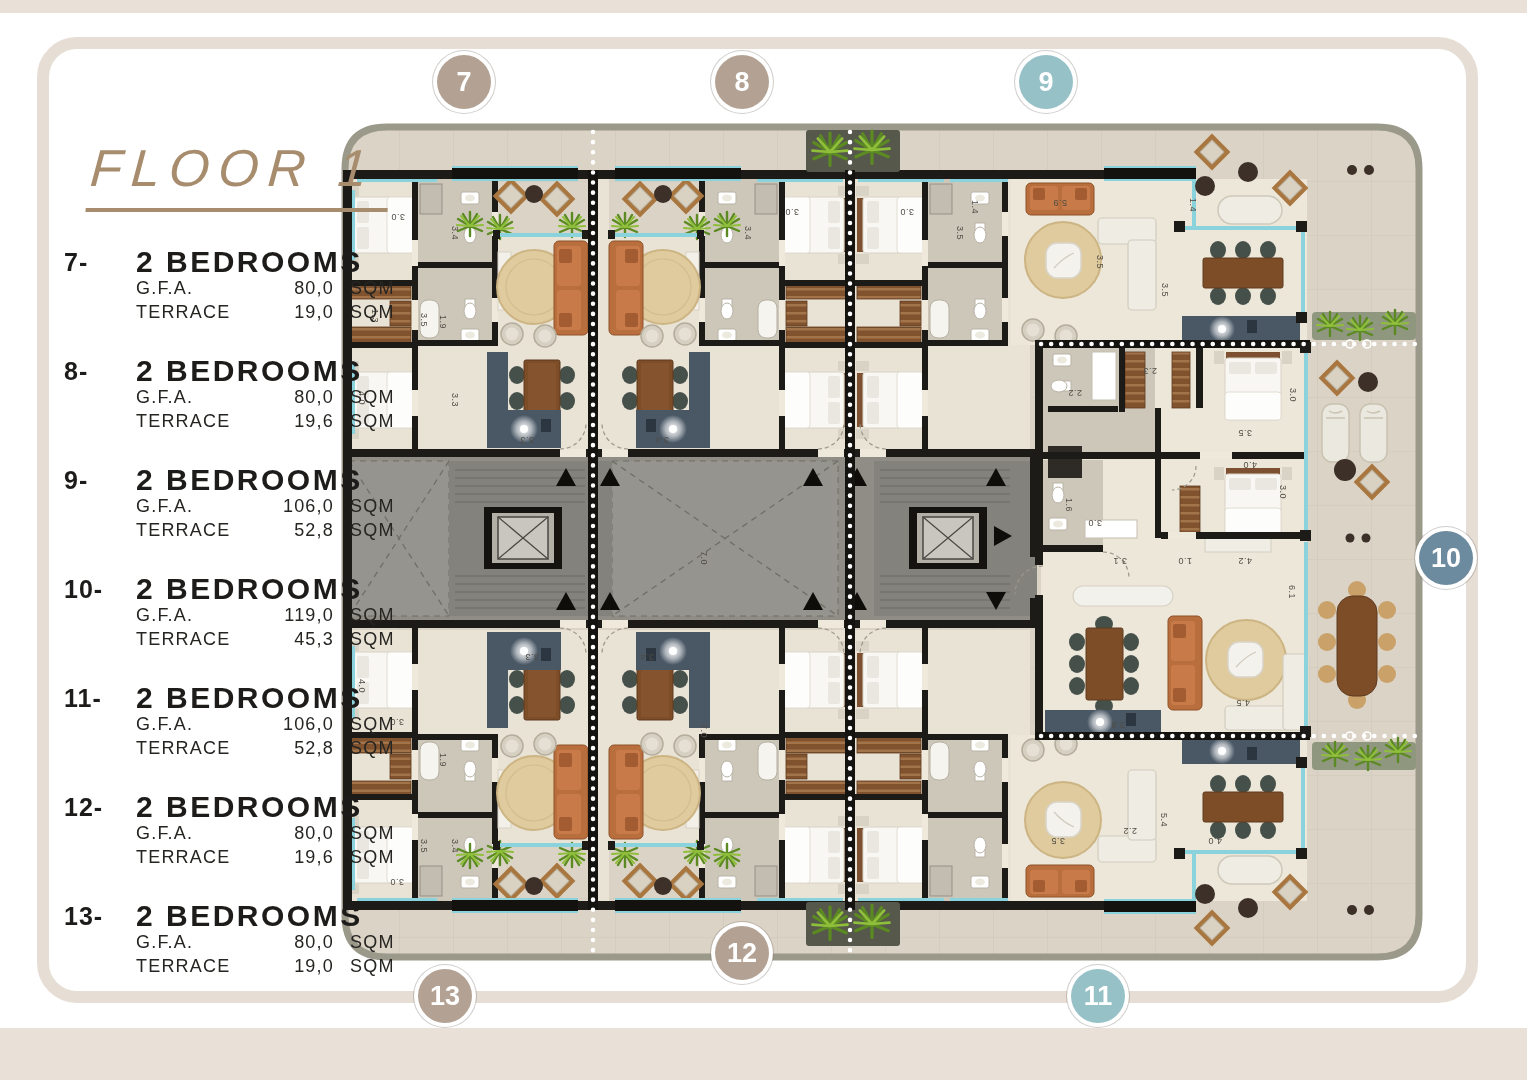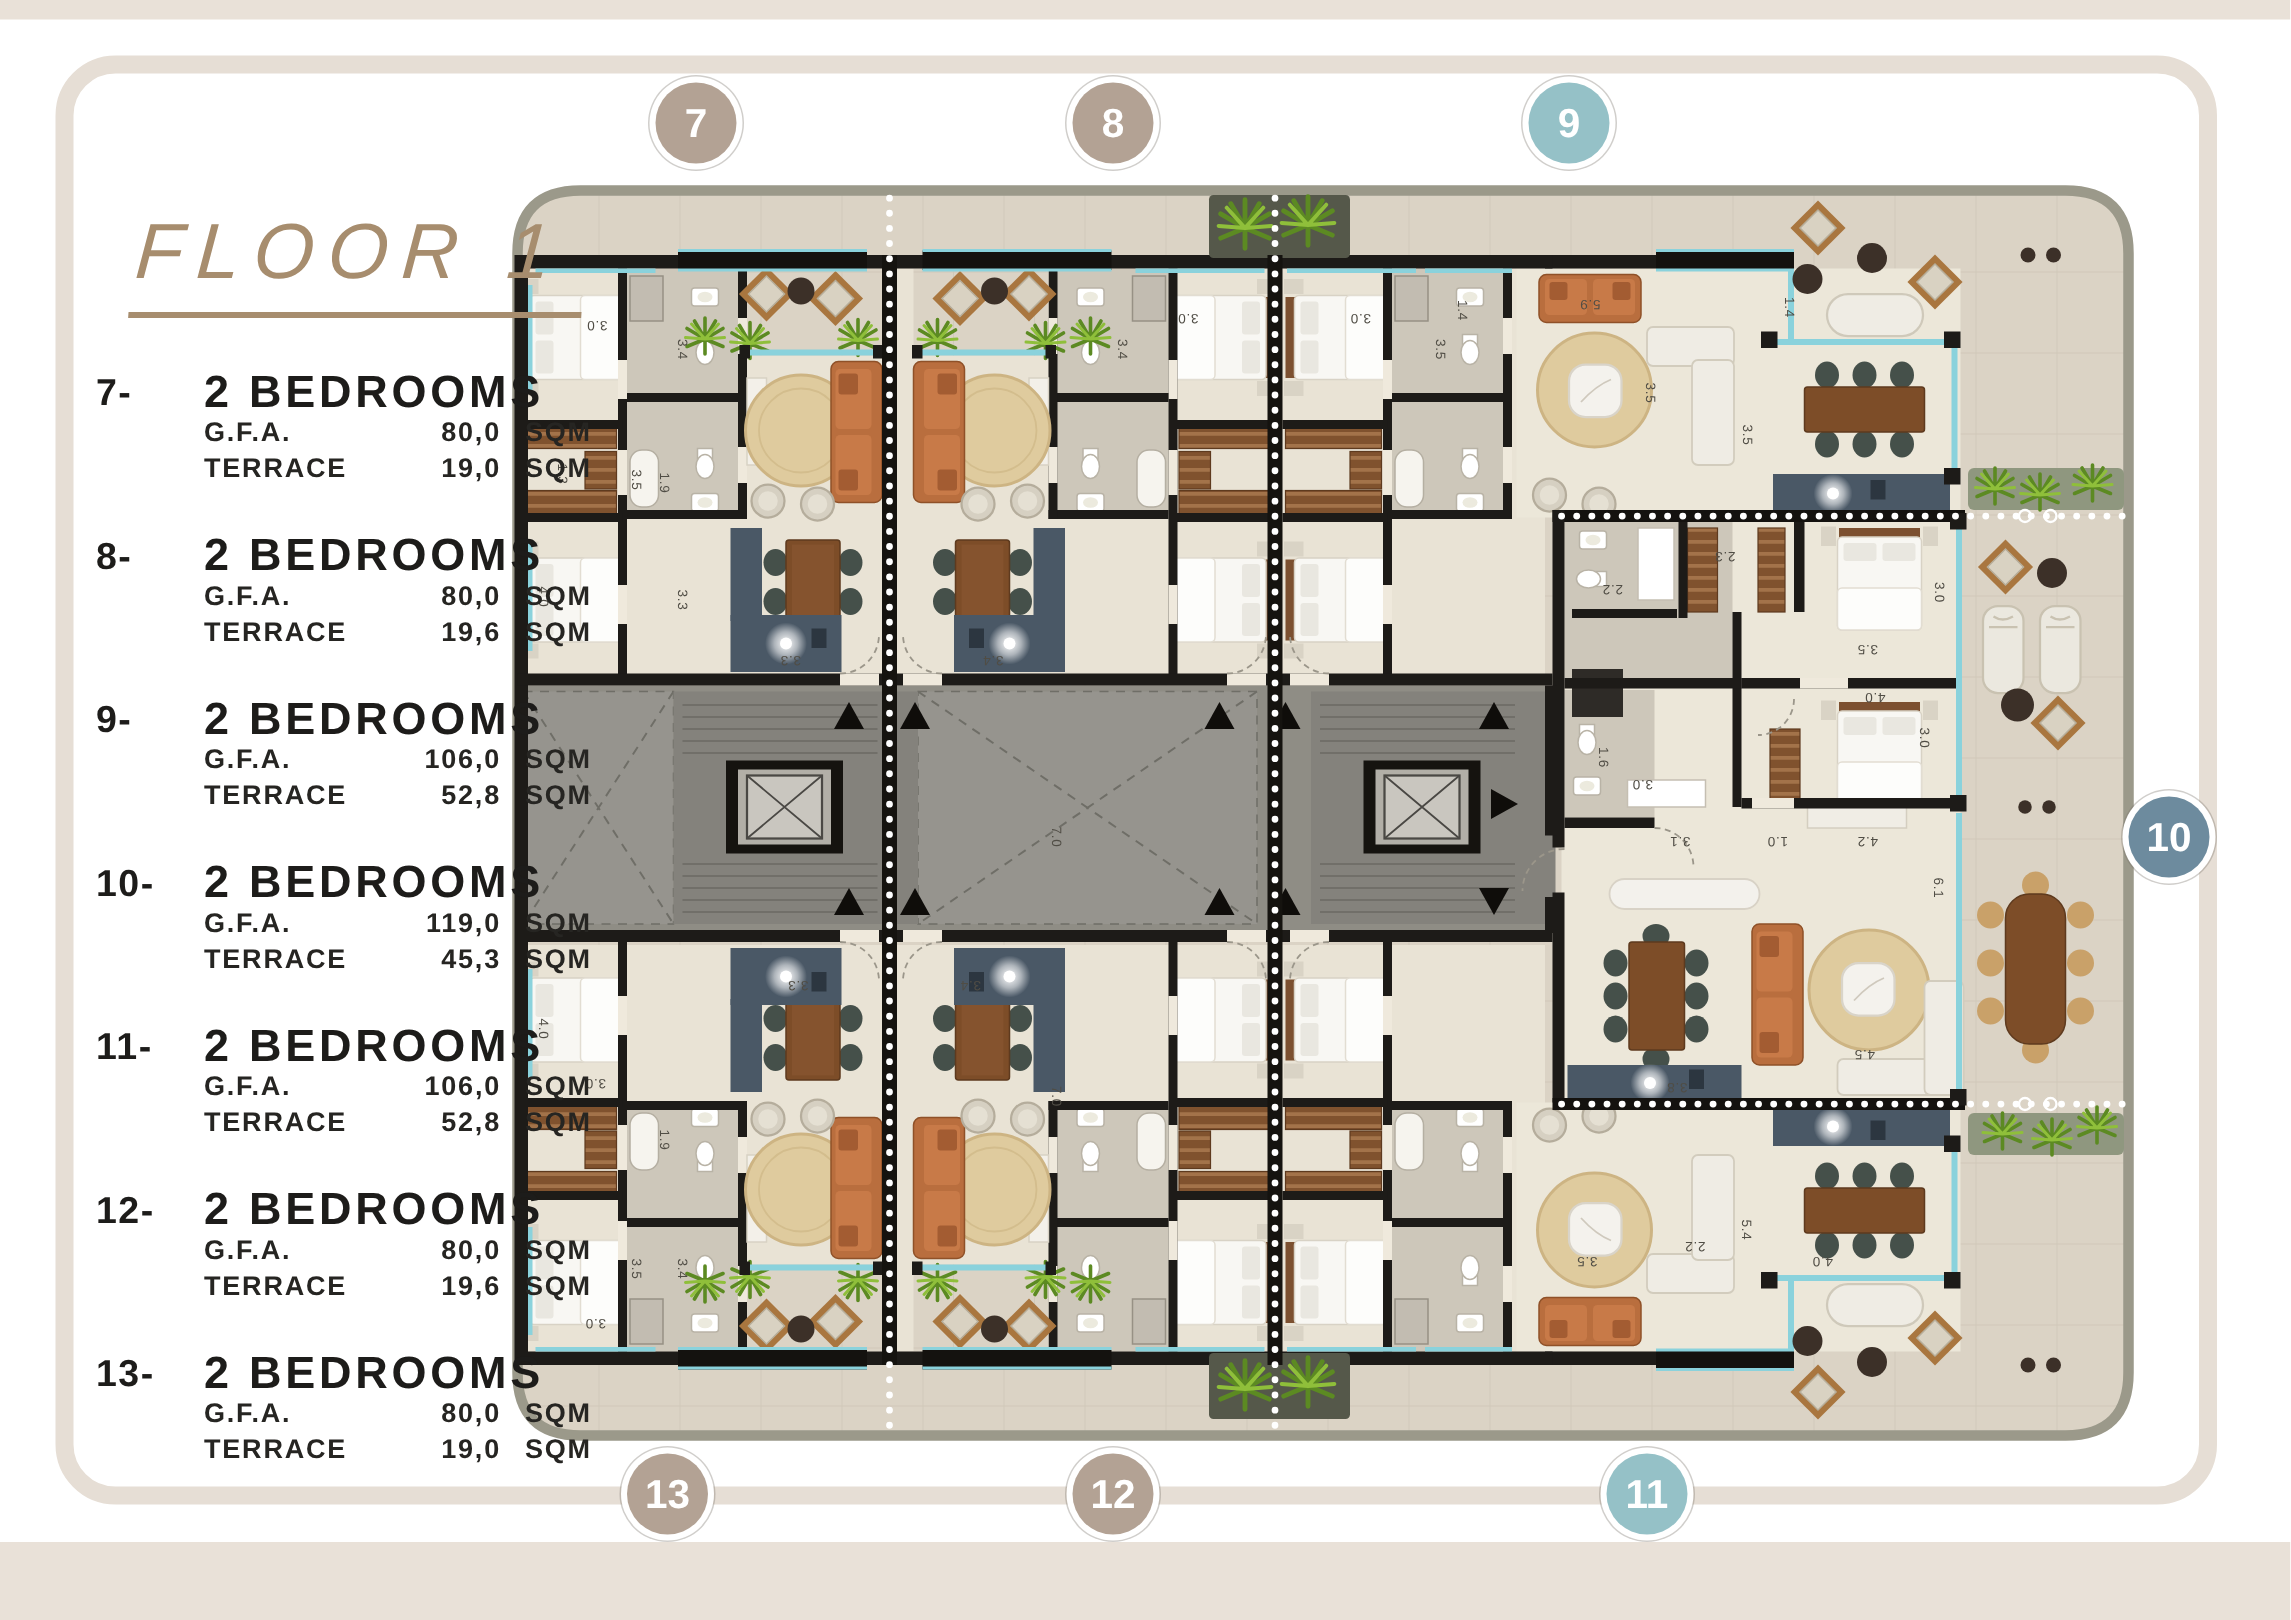--- a/index.html
+++ b/index.html
@@ -23,39 +23,39 @@
     color:#a78d6e;border-bottom:4px solid #a78d6e;
     padding:0 14px 10px 2px;transform:skewX(-4deg);
     white-space:nowrap;
   }
   .unit-list{margin-top:36px;display:flex;flex-direction:column;gap:33px;}
   .unit-block{display:grid;grid-template-columns:72px 1fr;}
   .unit-id{font-size:25px;font-weight:700;letter-spacing:1px;line-height:28px;}
   .unit-main{}
   .unit-name{font-size:30px;font-weight:700;letter-spacing:2.5px;line-height:28px;}
   .unit-row{display:grid;grid-template-columns:106px 92px 60px;font-size:18px;
-    letter-spacing:1.2px;line-height:24px;color:#262522;font-weight:bold;}
+    letter-spacing:1.2px;line-height:24px;color:#262522;}
   .unit-row .val{text-align:right;}
   .unit-row .unit{padding-left:16px;text-align:right;}
   
   svg.plan{position:absolute;left:0;top:0;}
   
   .marker{
     position:absolute;width:54px;height:54px;border-radius:50%;
     display:flex;align-items:center;justify-content:center;
     color:#fff;font-size:27px;font-weight:700;
     box-shadow:0 0 0 4px #ffffff,0 0 0 5px rgba(120,115,105,.35);
     z-index:5;
   }
   .m7 {left:437px;top:55px;}
   .m8 {left:715px;top:55px;}
   .m9 {left:1019px;top:55px;}
   .m10{left:1419px;top:531px;}
   .m11{left:1071px;top:969px;}
-  .m12{left:715px;top:969px;}
+  .m12{left:715px;top:926px;}
   .m13{left:418px;top:969px;}
 </style>
 </head>
 <body>
 
 <div class="edge-strip top"></div>
 <div class="edge-strip bottom"></div>
 <div class="frame"></div>
 
 <svg class="plan" width="1527" height="1080" viewBox="0 0 1527 1080">

